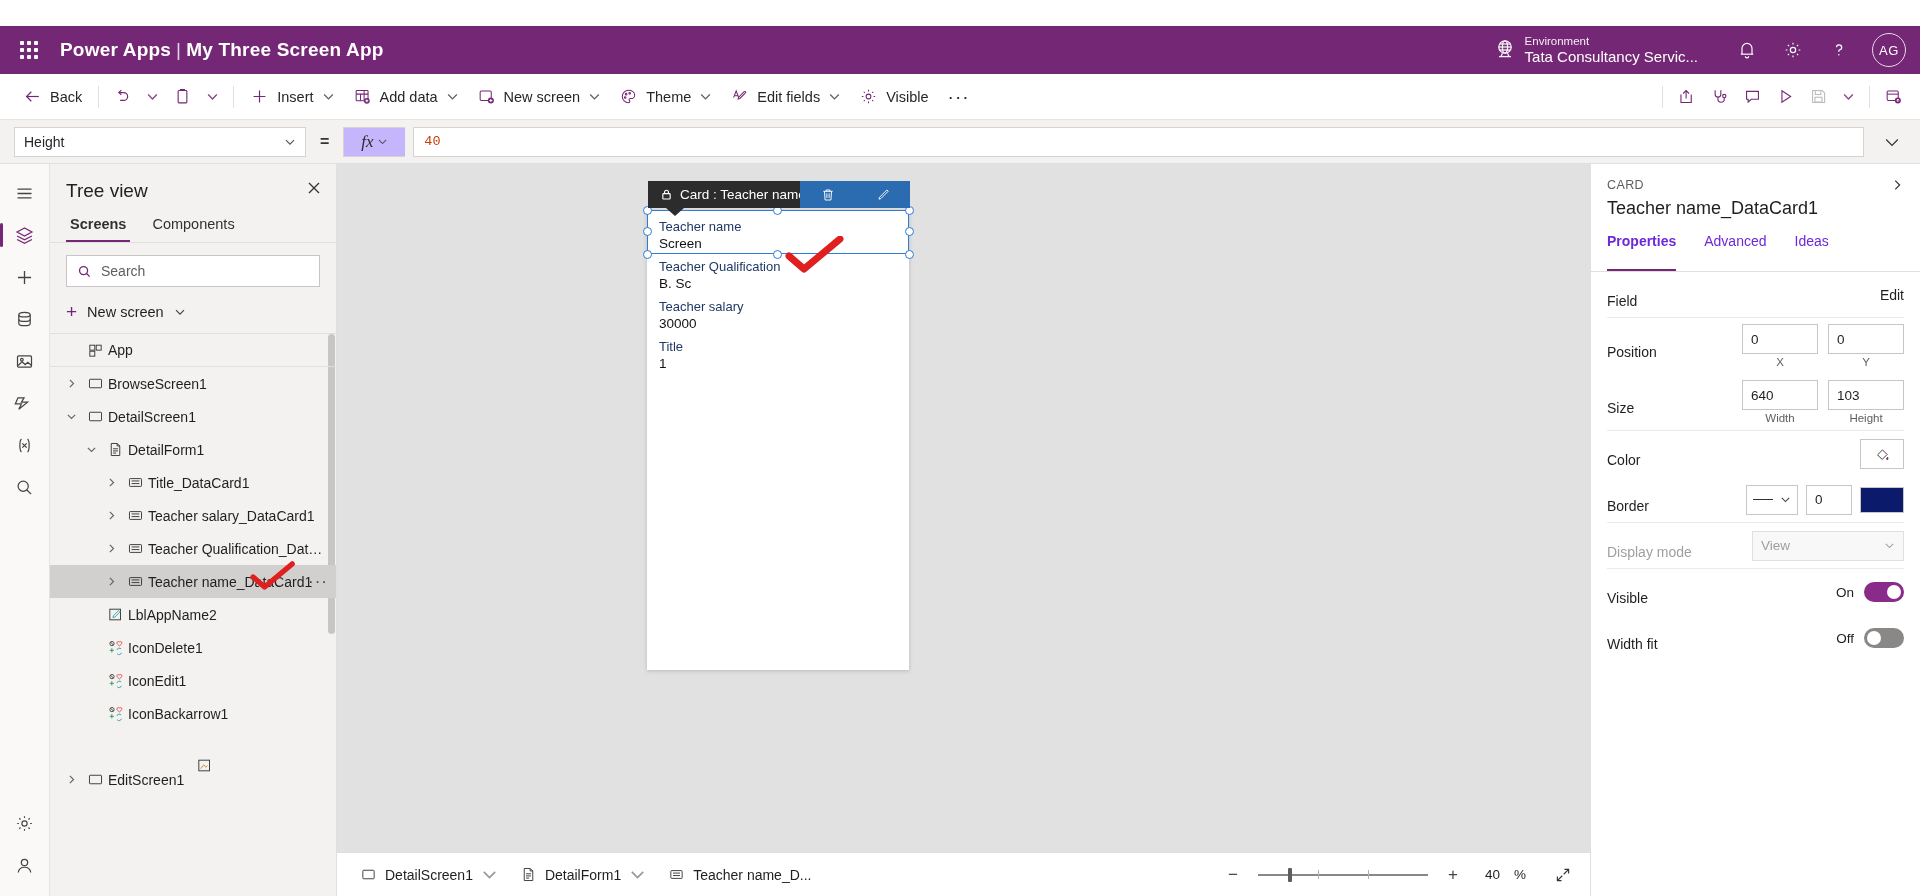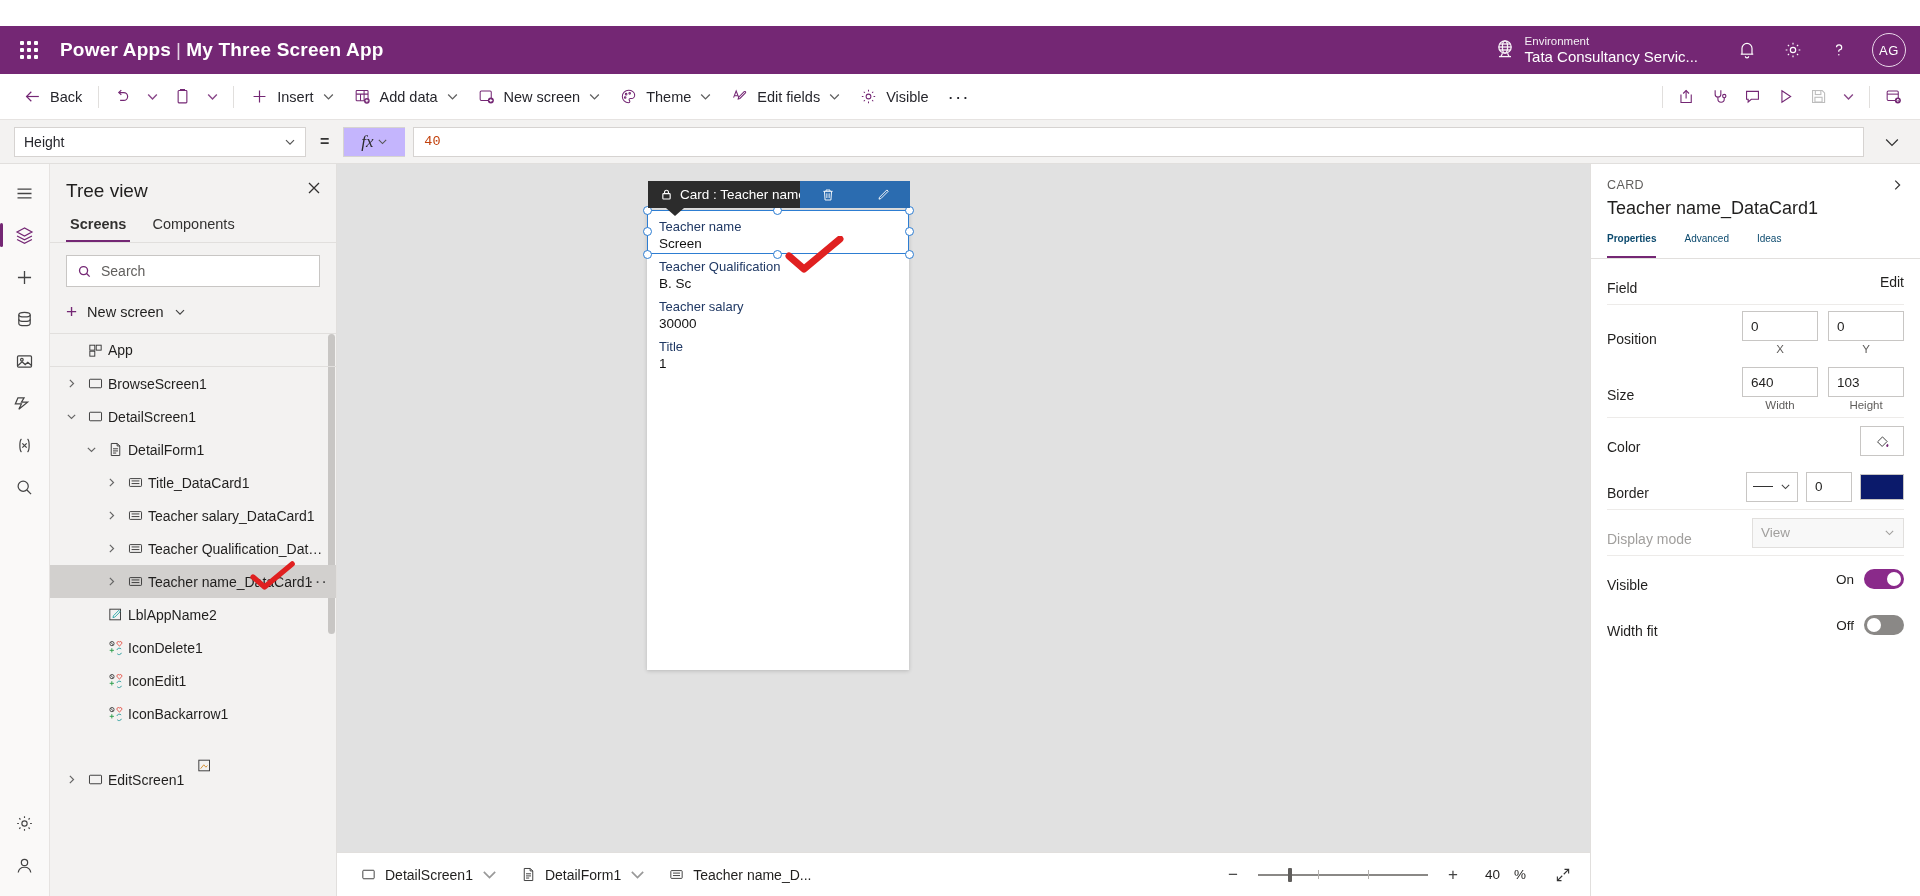--- a/index.html
+++ b/index.html
@@ -266,21 +266,21 @@
   .proppanel {
     width: 330px; flex: 0 0 330px; background: #fff;
     border-left: 1px solid #e1dfdd;
     display: flex; flex-direction: column; min-height: 0;
   }
   .pp-top { padding: 14px 16px 0; }
   .pp-kicker { display: flex; align-items: center; justify-content: space-between; color: #605e5c; font-size: 12.5px; letter-spacing: .4px; }
   .pp-kicker svg { width: 14px; height: 14px; color: #333; cursor: pointer; }
   .pp-title { font-size: 18px; color: #201f1e; padding: 6px 0 0; }
   .pp-tabs { display: flex; padding: 14px 16px 0; border-bottom: 1px solid #e1dfdd; gap: 28px; }
-  .pp-tab { font-size: 10px; color: #0c4a6e; padding-bottom: 12px; cursor: pointer; border-bottom: 2px solid transparent; }
+  .pp-tab { font-size: 14px; color: #6d28d9; padding-bottom: 20px; cursor: pointer; border-bottom: 2px solid transparent; }
   .pp-tab.sel { font-weight: 700; border-bottom-color: #742774; }
   .pp-body { flex: 1 1 auto; overflow-y: auto; padding: 0 16px; }
   .pr {
     display: flex; align-items: center; justify-content: space-between;
     min-height: 46px; padding: 6px 0;
   }
   .pr-label { font-size: 14px; color: #201f1e; margin-top: 12px; }
   .pr-link { font-size: 14px; color: #201f1e; cursor: pointer; }
   .pr.bline { border-bottom: 1px solid #edebe9; }
   .numpair { display: flex; gap: 10px; }

